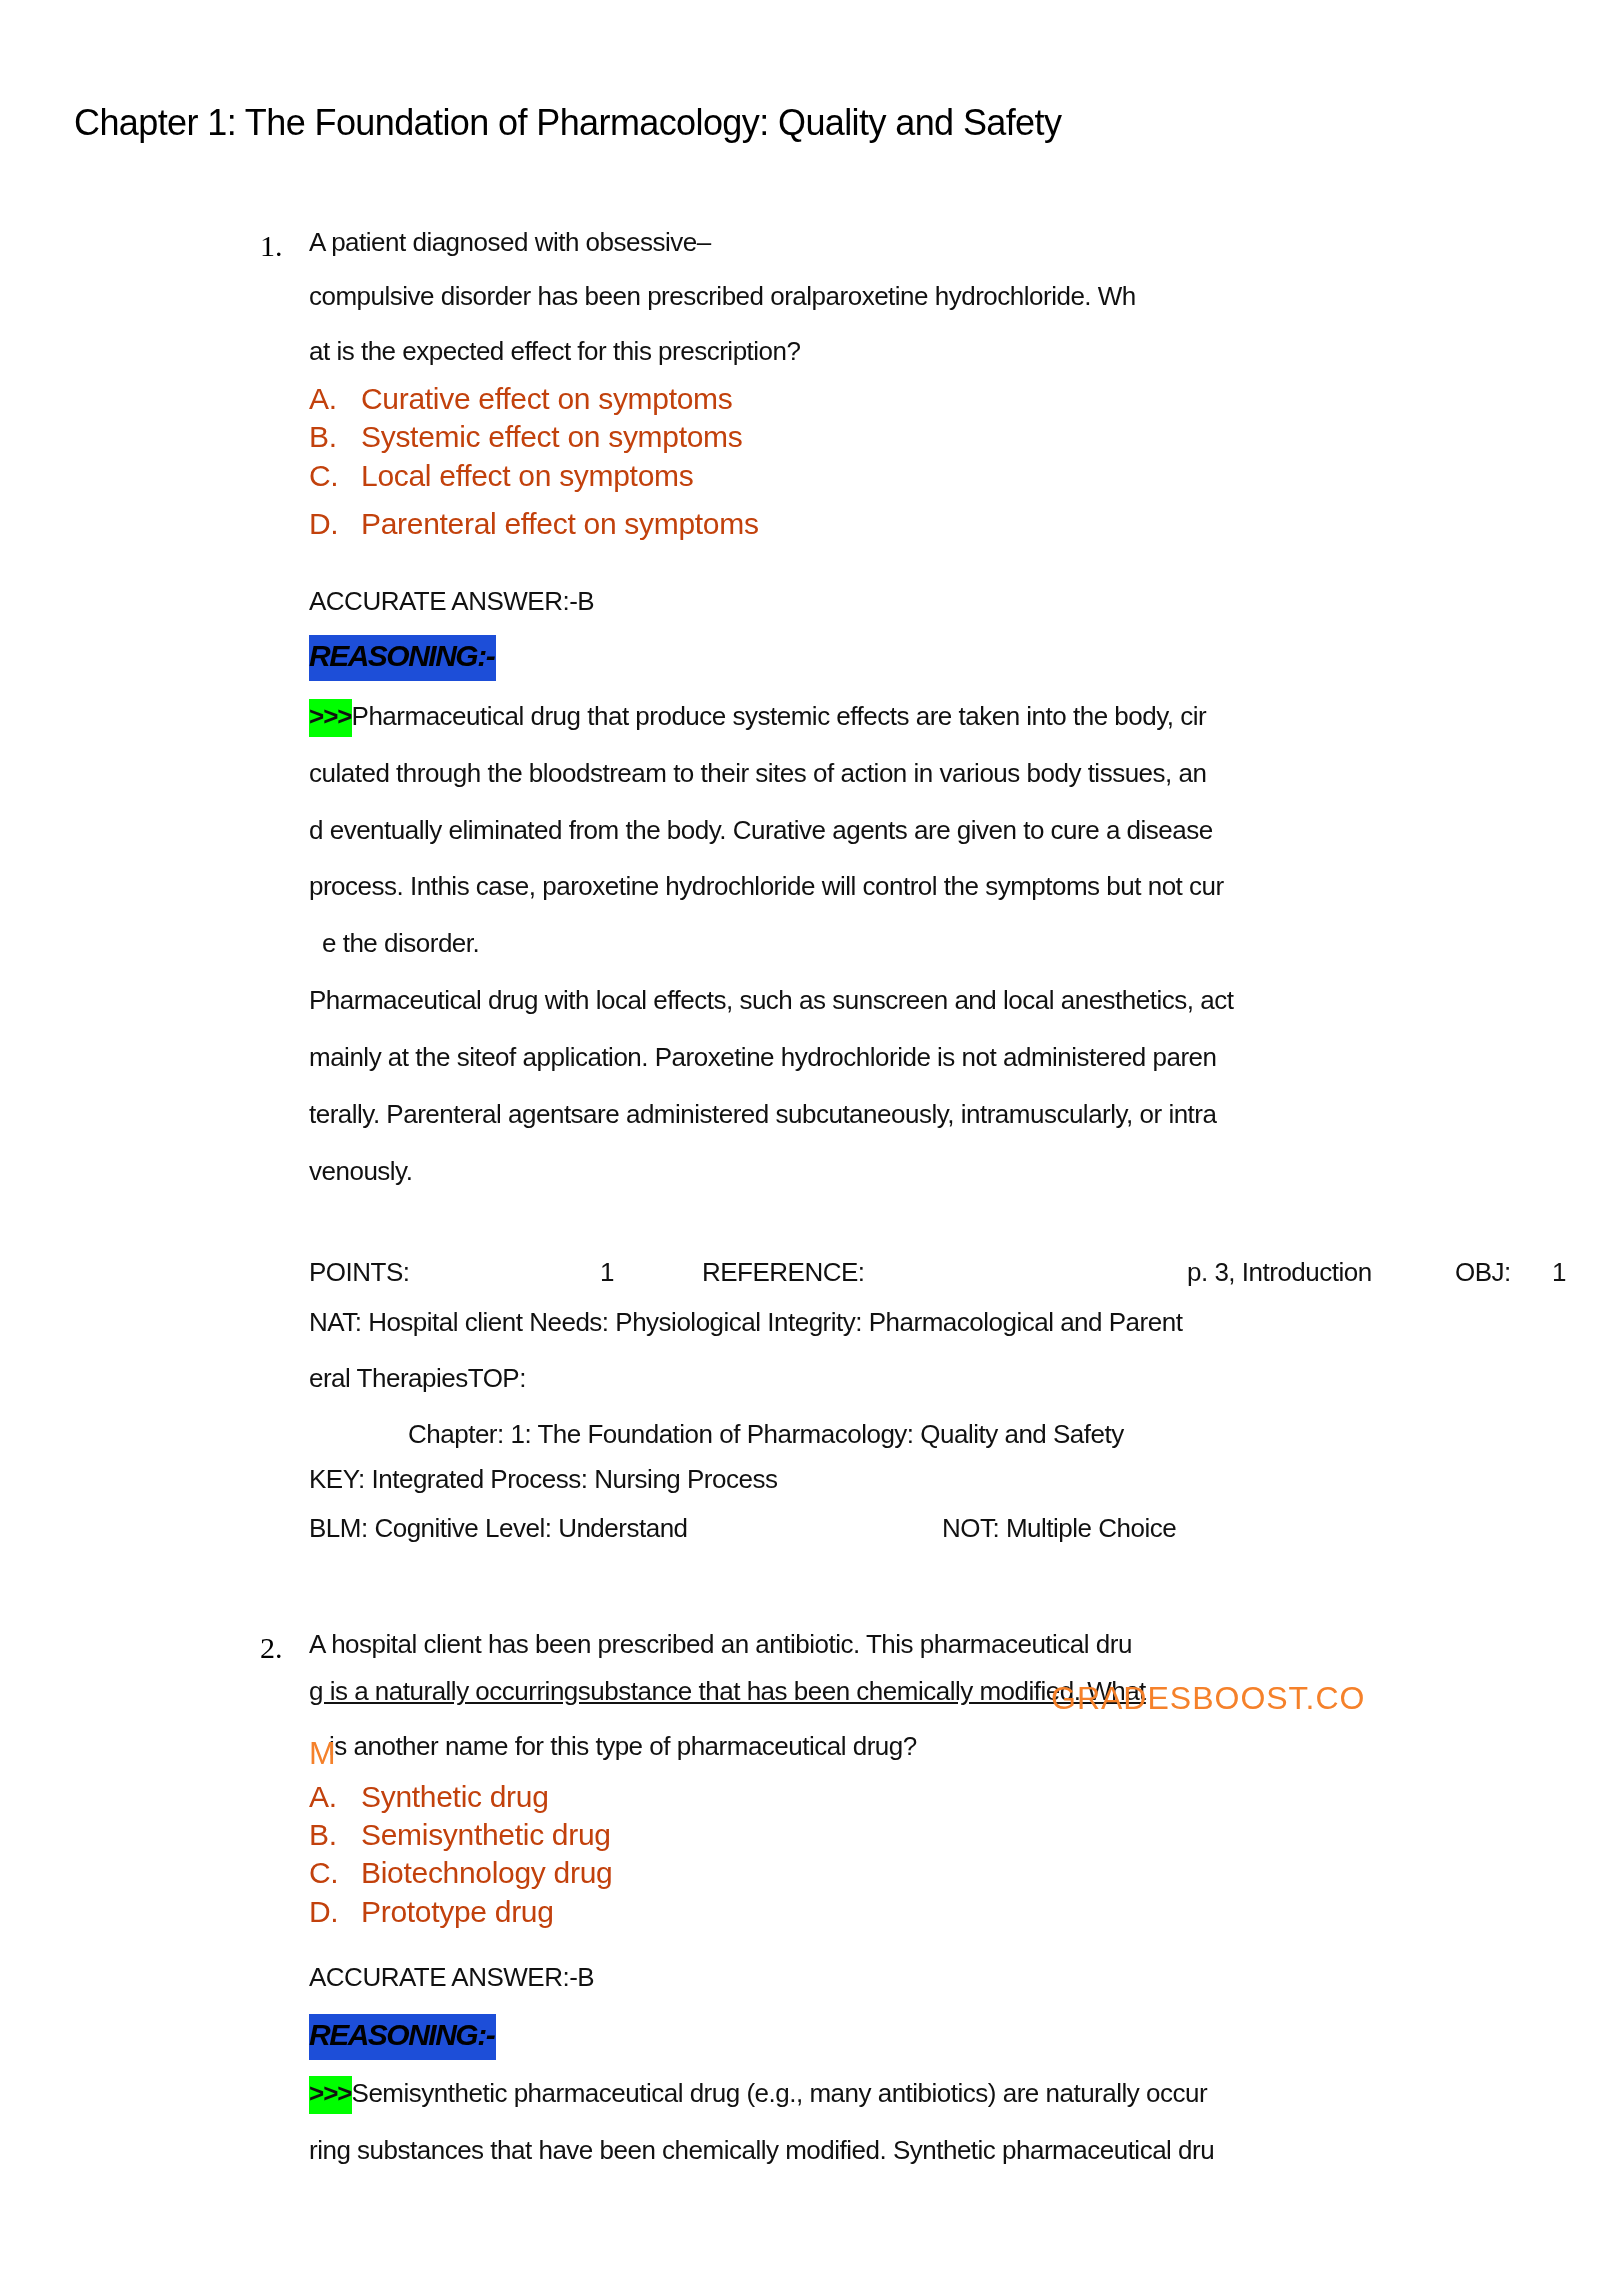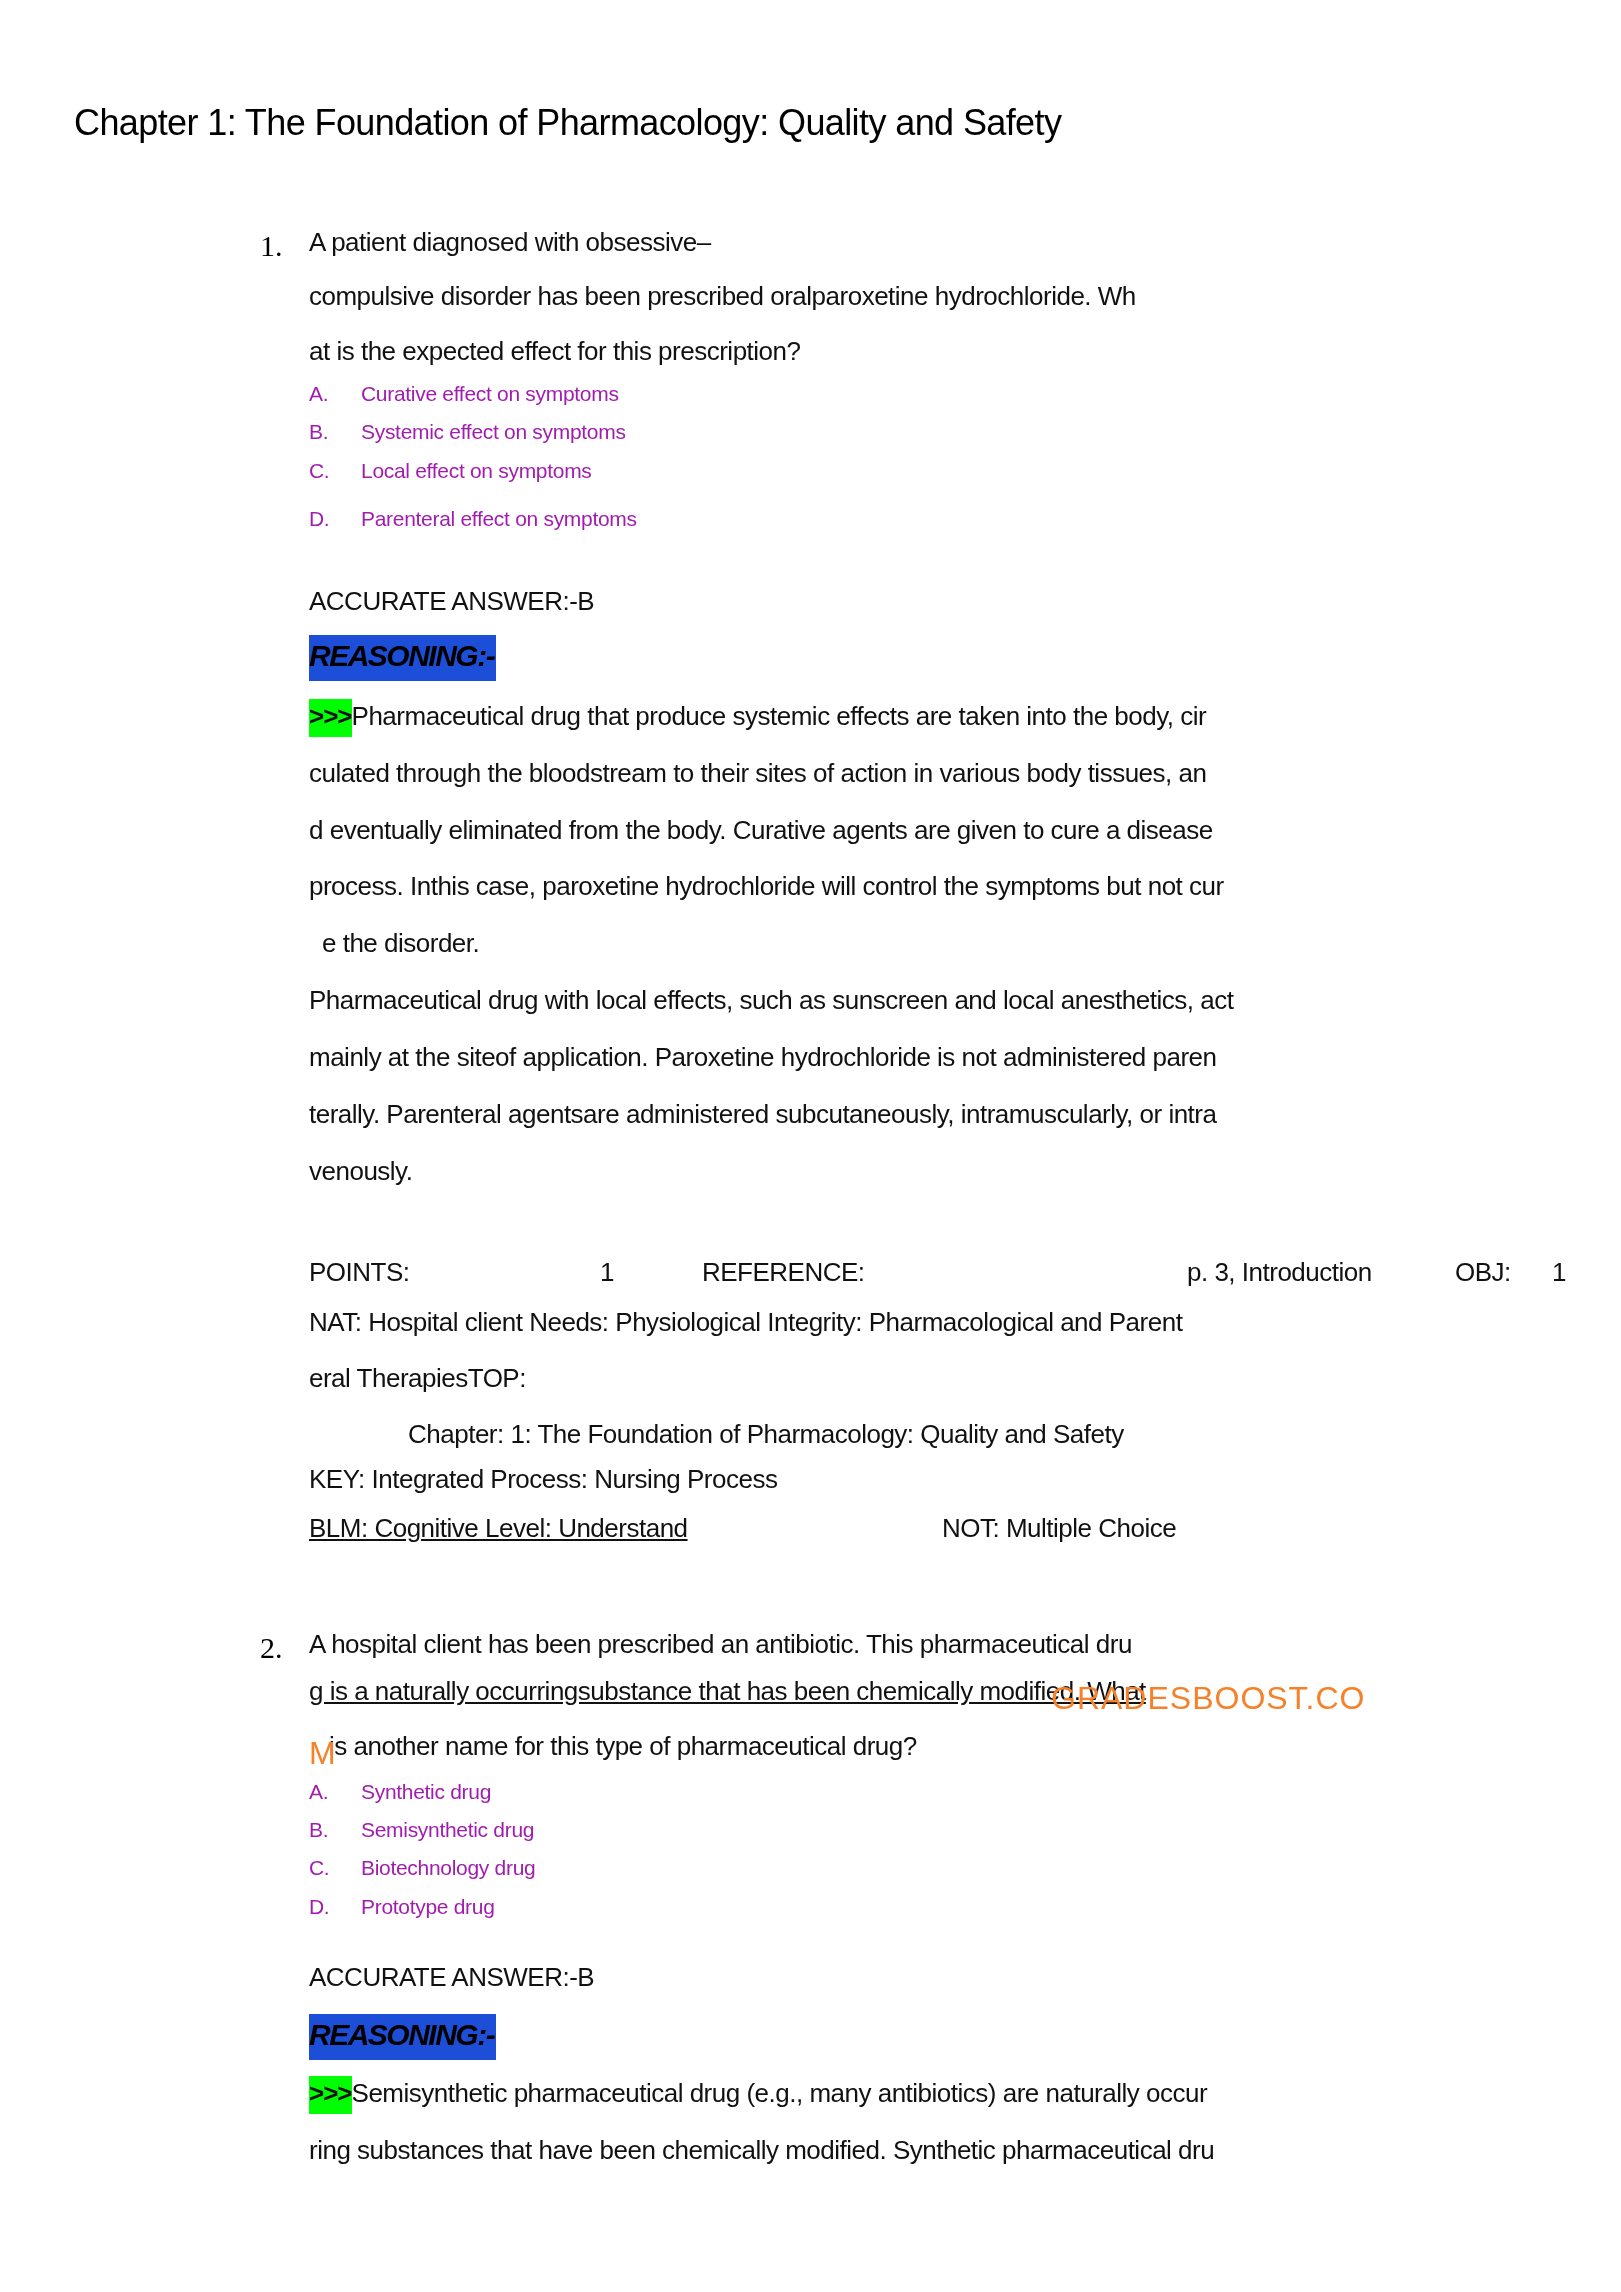--- a/index.html
+++ b/index.html
@@ -4,21 +4,21 @@
   <style>
     html, body { margin: 0; padding: 0; background: #ffffff; }
     body {
       width: 1621px; height: 2293px; position: relative; overflow: hidden;
       font-family: "Liberation Sans", "DejaVu Sans", sans-serif; color: #000;
     }
     .abs { position: absolute; white-space: nowrap; }
     .title { left: 74px; top: 102px; font-size: 36px; letter-spacing: -0.6px; color: #000; }
     .qnum { font-family: "Liberation Serif", serif; font-size: 30px; }
     .txt { font-size: 26px; letter-spacing: -0.5px; color: #111; }
-    .opt { font-size: 21px; letter-spacing: -0.3px; color: #a21caf; }
+    .opt { font-size: 30px; letter-spacing: -0.3px; color: #c2410c; }
     .opt .letter { display: inline-block; width: 52px; }
     .reason-label {
       background: #1d4ed8; font-style: italic; font-weight: bold; font-size: 30px;
       letter-spacing: -1.5px; padding: 3.9px 2px 7.8px 0;
     }
     .arrows { background: #00ff00; font-weight: bold; letter-spacing: -1px; padding: 2px 0 5.9px 0; }
     .watermark { color: #f5812a; font-size: 32px; letter-spacing: 1px; }
   </style>
 </head>
 <body>
@@ -61,21 +61,21 @@
     <div class="abs txt" style="left:309px; top:1257px;">POINTS:</div>
     <div class="abs txt" style="left:600px; top:1257px;">1</div>
     <div class="abs txt" style="left:702px; top:1257px;">REFERENCE:</div>
     <div class="abs txt" style="left:1187px; top:1257px;">p. 3, Introduction</div>
     <div class="abs txt" style="left:1455px; top:1257px;">OBJ:</div>
     <div class="abs txt" style="left:1552px; top:1257px;">1</div>
     <div class="abs txt" style="left:309px; top:1307px;">NAT: Hospital client Needs: Physiological Integrity: Pharmacological and Parent</div>
     <div class="abs txt" style="left:309px; top:1363px;">eral TherapiesTOP:</div>
     <div class="abs txt" style="left:408px; top:1419px;">Chapter: 1: The Foundation of Pharmacology: Quality and Safety</div>
     <div class="abs txt" style="left:309px; top:1464px;">KEY:  Integrated Process: Nursing Process</div>
-    <div class="abs txt" style="left:309px; top:1513px;text-decoration:underline;">BLM:   Cognitive Level: Understand</div>
+    <div class="abs txt" style="left:309px; top:1513px;">BLM:   Cognitive Level: Understand</div>
     <div class="abs txt" style="left:894px; top:1513px;margin-left:48px;">NOT:  Multiple Choice</div>
   </div>
 </div>
 
 <div>
   <div class="abs qnum" style="left:260px; top:1631px;">2.</div>
   <div class="abs txt" style="left:309px; top:1629px;">A hospital client has been prescribed an antibiotic. This pharmaceutical dru</div>
   <div class="abs txt" style="left:309px; top:1676px;text-decoration:underline;">g is a naturally occurringsubstance that has been chemically modified. What</div>
   <div class="abs txt" style="left:329px; top:1731px;">is  another name for this type of pharmaceutical drug?</div>
 

